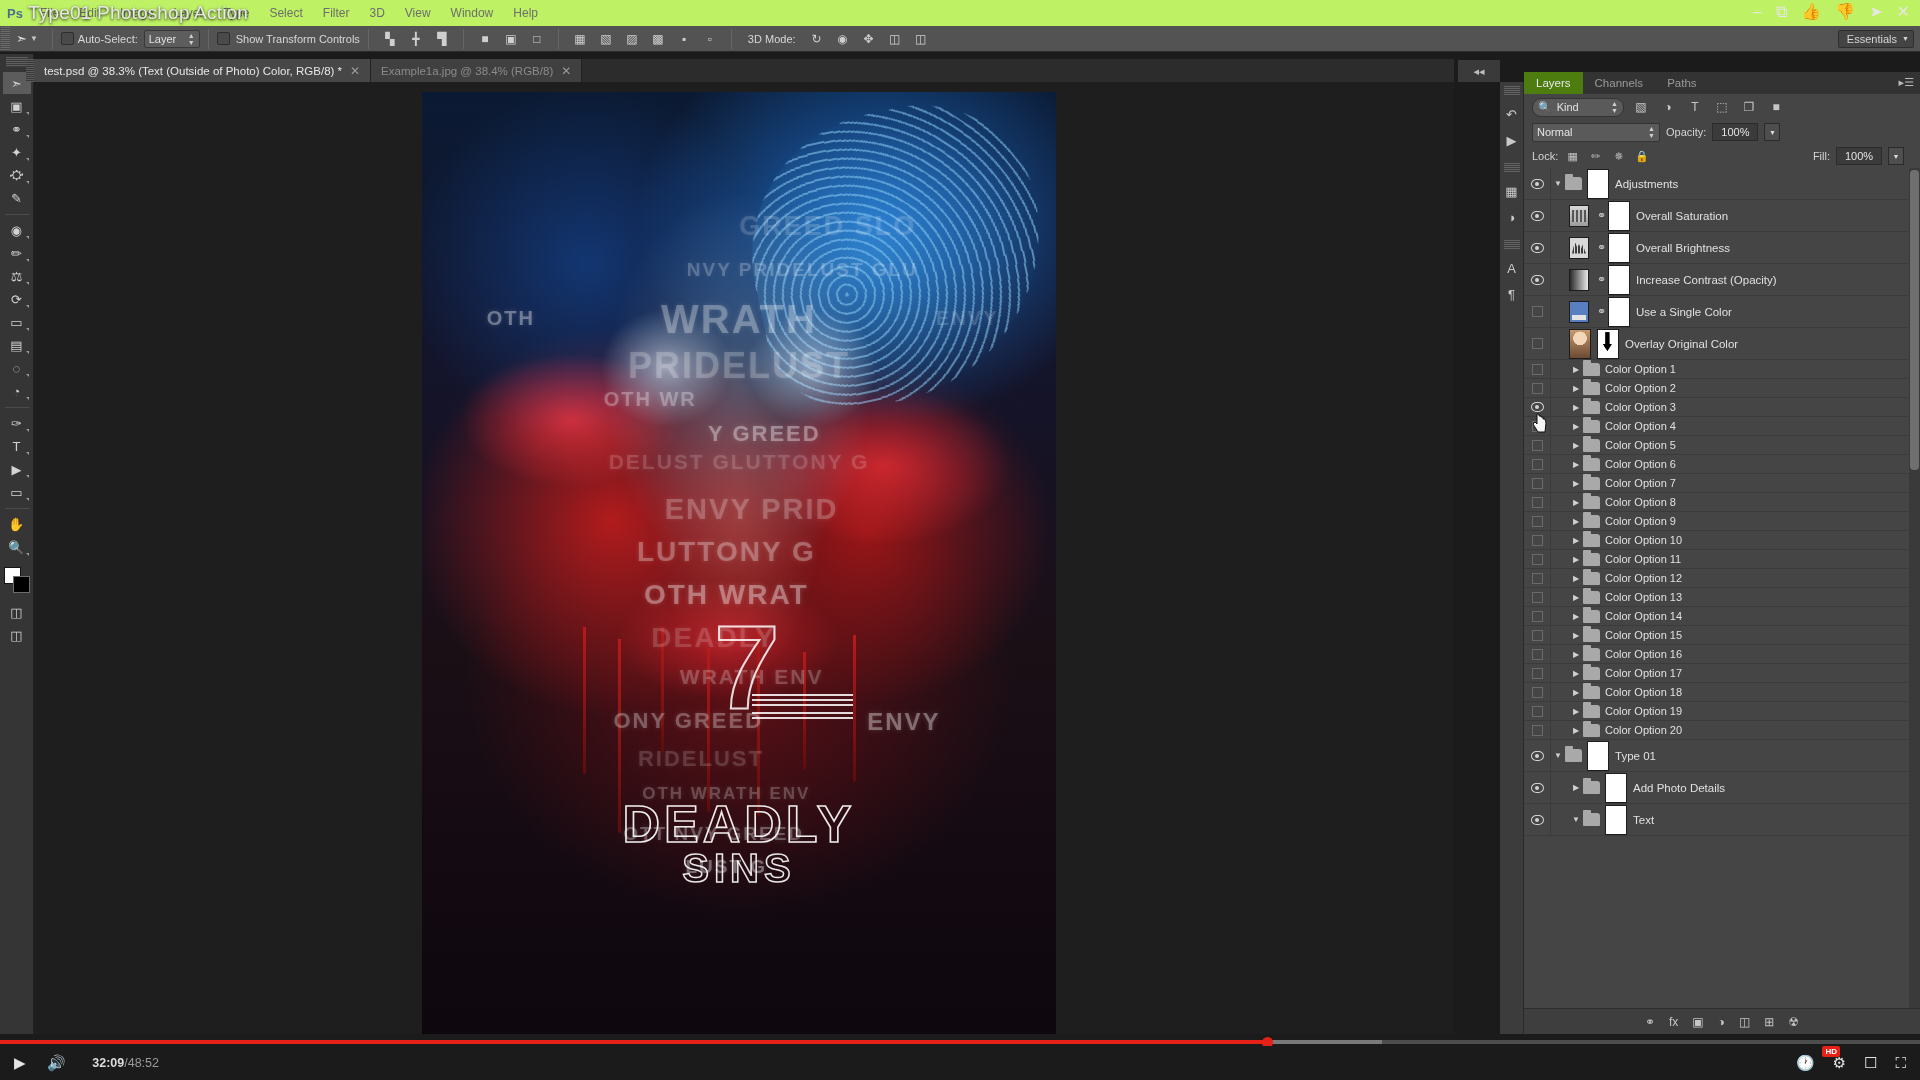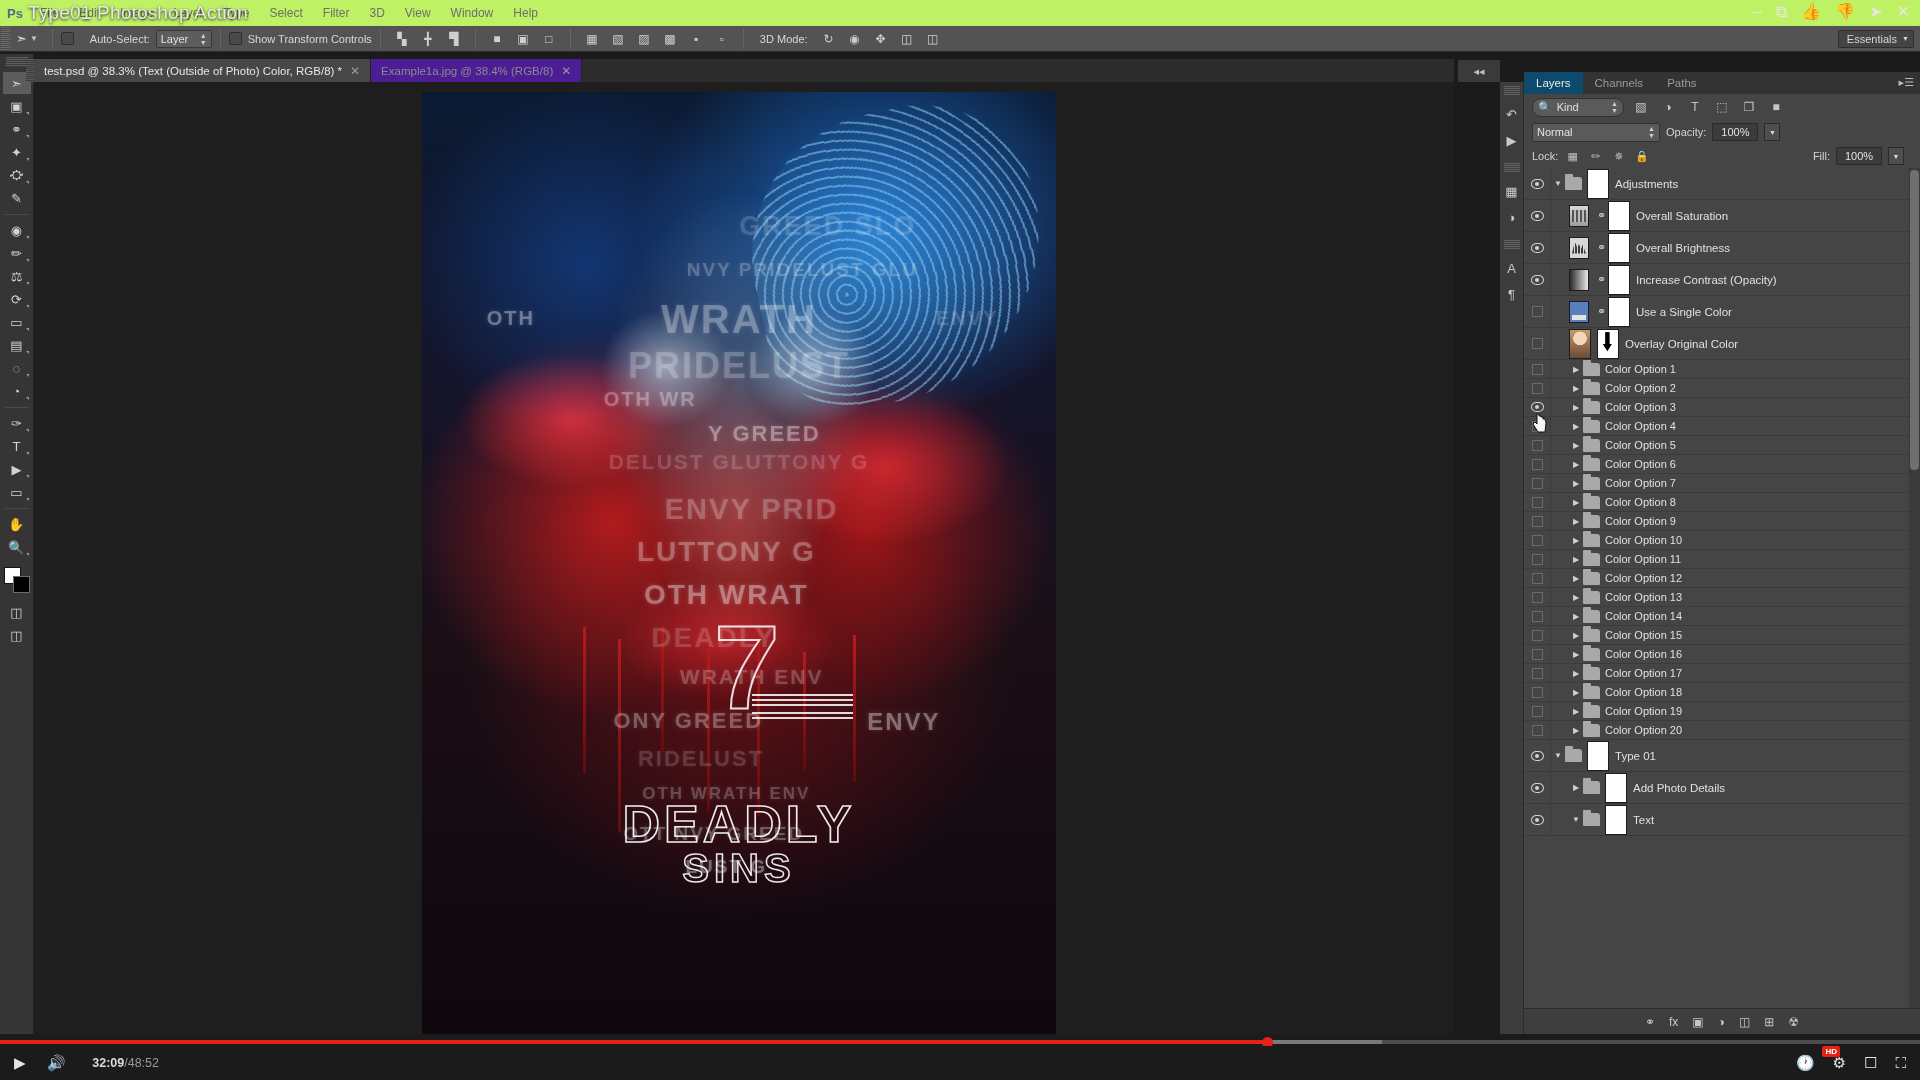--- a/index.html
+++ b/index.html
@@ -74,21 +74,21 @@
   }
 
   
   .tabbar {
     position: absolute; left: 34px; top: 59px; width: 1420px; height: 23px;
     background: #2c2c2c; display: flex; align-items: flex-end;
   }
   .doc-tab {
     height: 23px; display: flex; align-items: center; gap: 8px;
     padding: 0 10px; font-size: 11.5px; color: #8b8b8b;
-    background: #4c1d95; border-right: 1px solid #222;
+    background: #404040; border-right: 1px solid #222;
   }
   .doc-tab.active { background: #474747; color: #e6e6e6; }
   .tab-close { font-size: 12px; color: #9a9a9a; }
 
   
   .tab-grip {
     position: absolute; left: 26px; top: 59px; width: 8px; height: 23px;
     background: repeating-linear-gradient(to bottom,#5a5a5a 0 1px,#3a3a3a 1px 2px);
   }
 
@@ -209,21 +209,21 @@
 
   .layers-panel {
     position: absolute; right: 0; top: 72px; width: 396px; height: 962px;
     background: #454545; display: flex; flex-direction: column;
   }
   .panel-tabs { height: 22px; background: #333; display: flex; align-items: stretch; position: relative; }
   .panel-tab {
     padding: 0 12px; font-size: 11.5px; color: #9a9a9a;
     display: flex; align-items: center;
   }
-  .panel-tab.active { background: #0c4a6e; color: #e8e8e8; }
+  .panel-tab.active { background: #4d7c0f; color: #e8e8e8; }
   .panel-menu { position: absolute; right: 6px; top: 4px; color: #bbb; font-size: 11px; }
 
   .filter-row { height: 26px; display: flex; align-items: center; gap: 7px; padding: 0 8px; }
   .kind-select {
     height: 19px; width: 92px; background: #5a5a5a; border: 1px solid #333; border-radius: 9px;
     display: flex; align-items: center; gap: 5px; padding: 0 5px;
     font-size: 11px; color: #e0e0e0;
   }
   .f-ico { width: 20px; height: 19px; display:flex; align-items:center; justify-content:center;
            color:#c6c6c6; font-size: 12px; }
@@ -385,21 +385,21 @@
   </div>
 
   <div class="optionsbar">
     <div class="grip"></div>
     <div class="ob-tool">
       <span style="color:#e0e0e0;font-size:13px;">➣</span>
       <span style="color:#c5c5c5;font-size:8px;">▼</span>
     </div>
     <div class="ob-sep"></div>
     <div class="ob-check"></div>
-    <div class="ob-label" style="margin:0 6px 0 16px;">Auto-Select:</div>
+    <div class="ob-label" style="margin:0 6px 0 4px;">Auto-Select:</div>
     <div class="ob-select">
       <span>Layer</span>
       <span class="spin">▲<br>▼</span>
     </div>
     <div class="ob-sep"></div>
     <div class="ob-check"></div>
     <div class="ob-label" style="margin-left:6px;">Show Transform Controls</div>
     <div class="ob-sep"></div>
     <div class="align-btn">▚</div>
     <div class="align-btn">╋</div>

